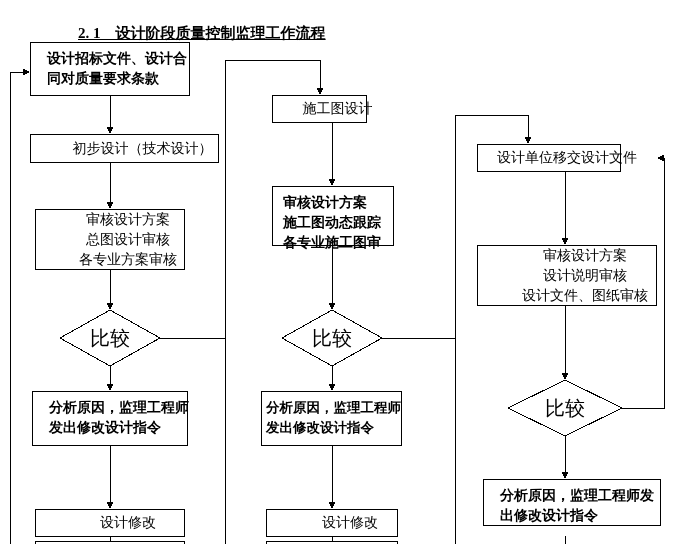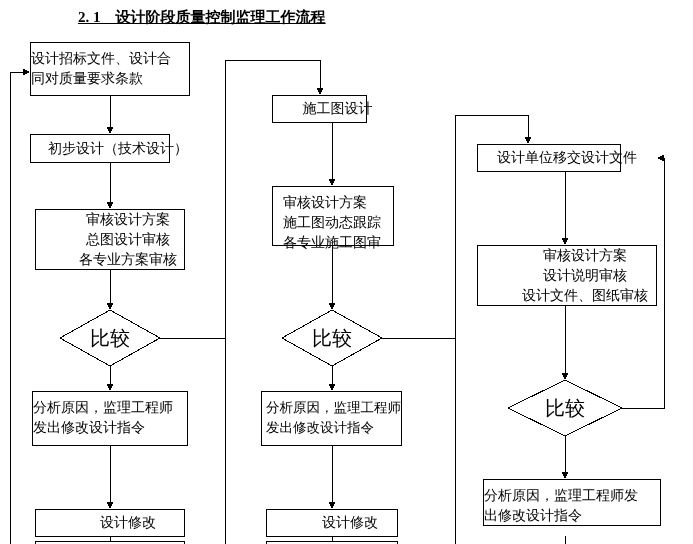--- a/index.html
+++ b/index.html
@@ -1,24 +1,24 @@
 <!DOCTYPE html>
 <html><head>
 <meta charset="utf-8">
 <style>
   html,body{margin:0;padding:0;background:#fff;}
   .page{position:relative;width:693px;height:544px;background:#ffffff;overflow:hidden;
         font-family:"Liberation Serif","DejaVu Sans",serif;color:#000;}
-  .title{position:absolute;left:78px;top:8px;font-size:15px;font-weight:bold;
+  .title{position:absolute;left:78px;top:24px;font-size:15px;font-weight:bold;
          text-decoration:underline;white-space:pre;}
   svg.lines{position:absolute;left:0;top:0;}
   .box{position:absolute;border:1px solid #000;background:#fff;font-size:14px;
        line-height:20px;white-space:pre;box-sizing:border-box;padding-left:36px;}
   .c{display:flex;align-items:center;justify-content:center;text-align:center;}
-  .l{padding:6px 2px 0 0;}
+  .l{padding:6px 2px 0 16px;font-weight:bold;}
   .dl{position:absolute;display:flex;align-items:center;justify-content:center;
       font-size:20px;white-space:pre;}
 </style>
 </head>
 <body>
 
 <div class="page">
 
   <div class="title">2. 1    设计阶段质量控制监理工作流程</div>
 
@@ -59,21 +59,21 @@
       <polyline points="622,408 664,408 664,158 658,158" marker-end="url(#arr)"></polyline>
 
       <polygon fill="#fff" points="60,338 110,310 160,338 110,366"></polygon>
       <polygon fill="#fff" points="282,338 332,310 382,338 332,366"></polygon>
       <polygon fill="#fff" points="508,408 565,380 622,408 565,436"></polygon>
     </g>
   </svg>
 
   <div class="box l" style="left:30px;top:42px;width:160px;height:54px;">设计招标文件、设计合
 同对质量要求条款</div>
-  <div class="box c" style="left:30px;top:134px;width:140px;height:29px;">初步设计（技术设计）</div>
+  <div class="box c" style="left:30px;top:134px;width:189px;height:29px;">初步设计（技术设计）</div>
   <div class="box c" style="left:35px;top:209px;width:150px;height:61px;">审核设计方案
 总图设计审核
 各专业方案审核</div>
   <div class="dl" style="left:60px;top:310px;width:100px;height:56px;">比较</div>
   <div class="box l" style="left:32px;top:391px;width:156px;height:55px;">分析原因，监理工程师
 发出修改设计指令</div>
   <div class="box c" style="left:35px;top:509px;width:150px;height:28px;">设计修改</div>
   <div class="box" style="left:35px;top:541px;width:150px;height:6px;"></div>
 
   <div class="box c" style="left:272px;top:95px;width:95px;height:28px;">施工图设计</div>

